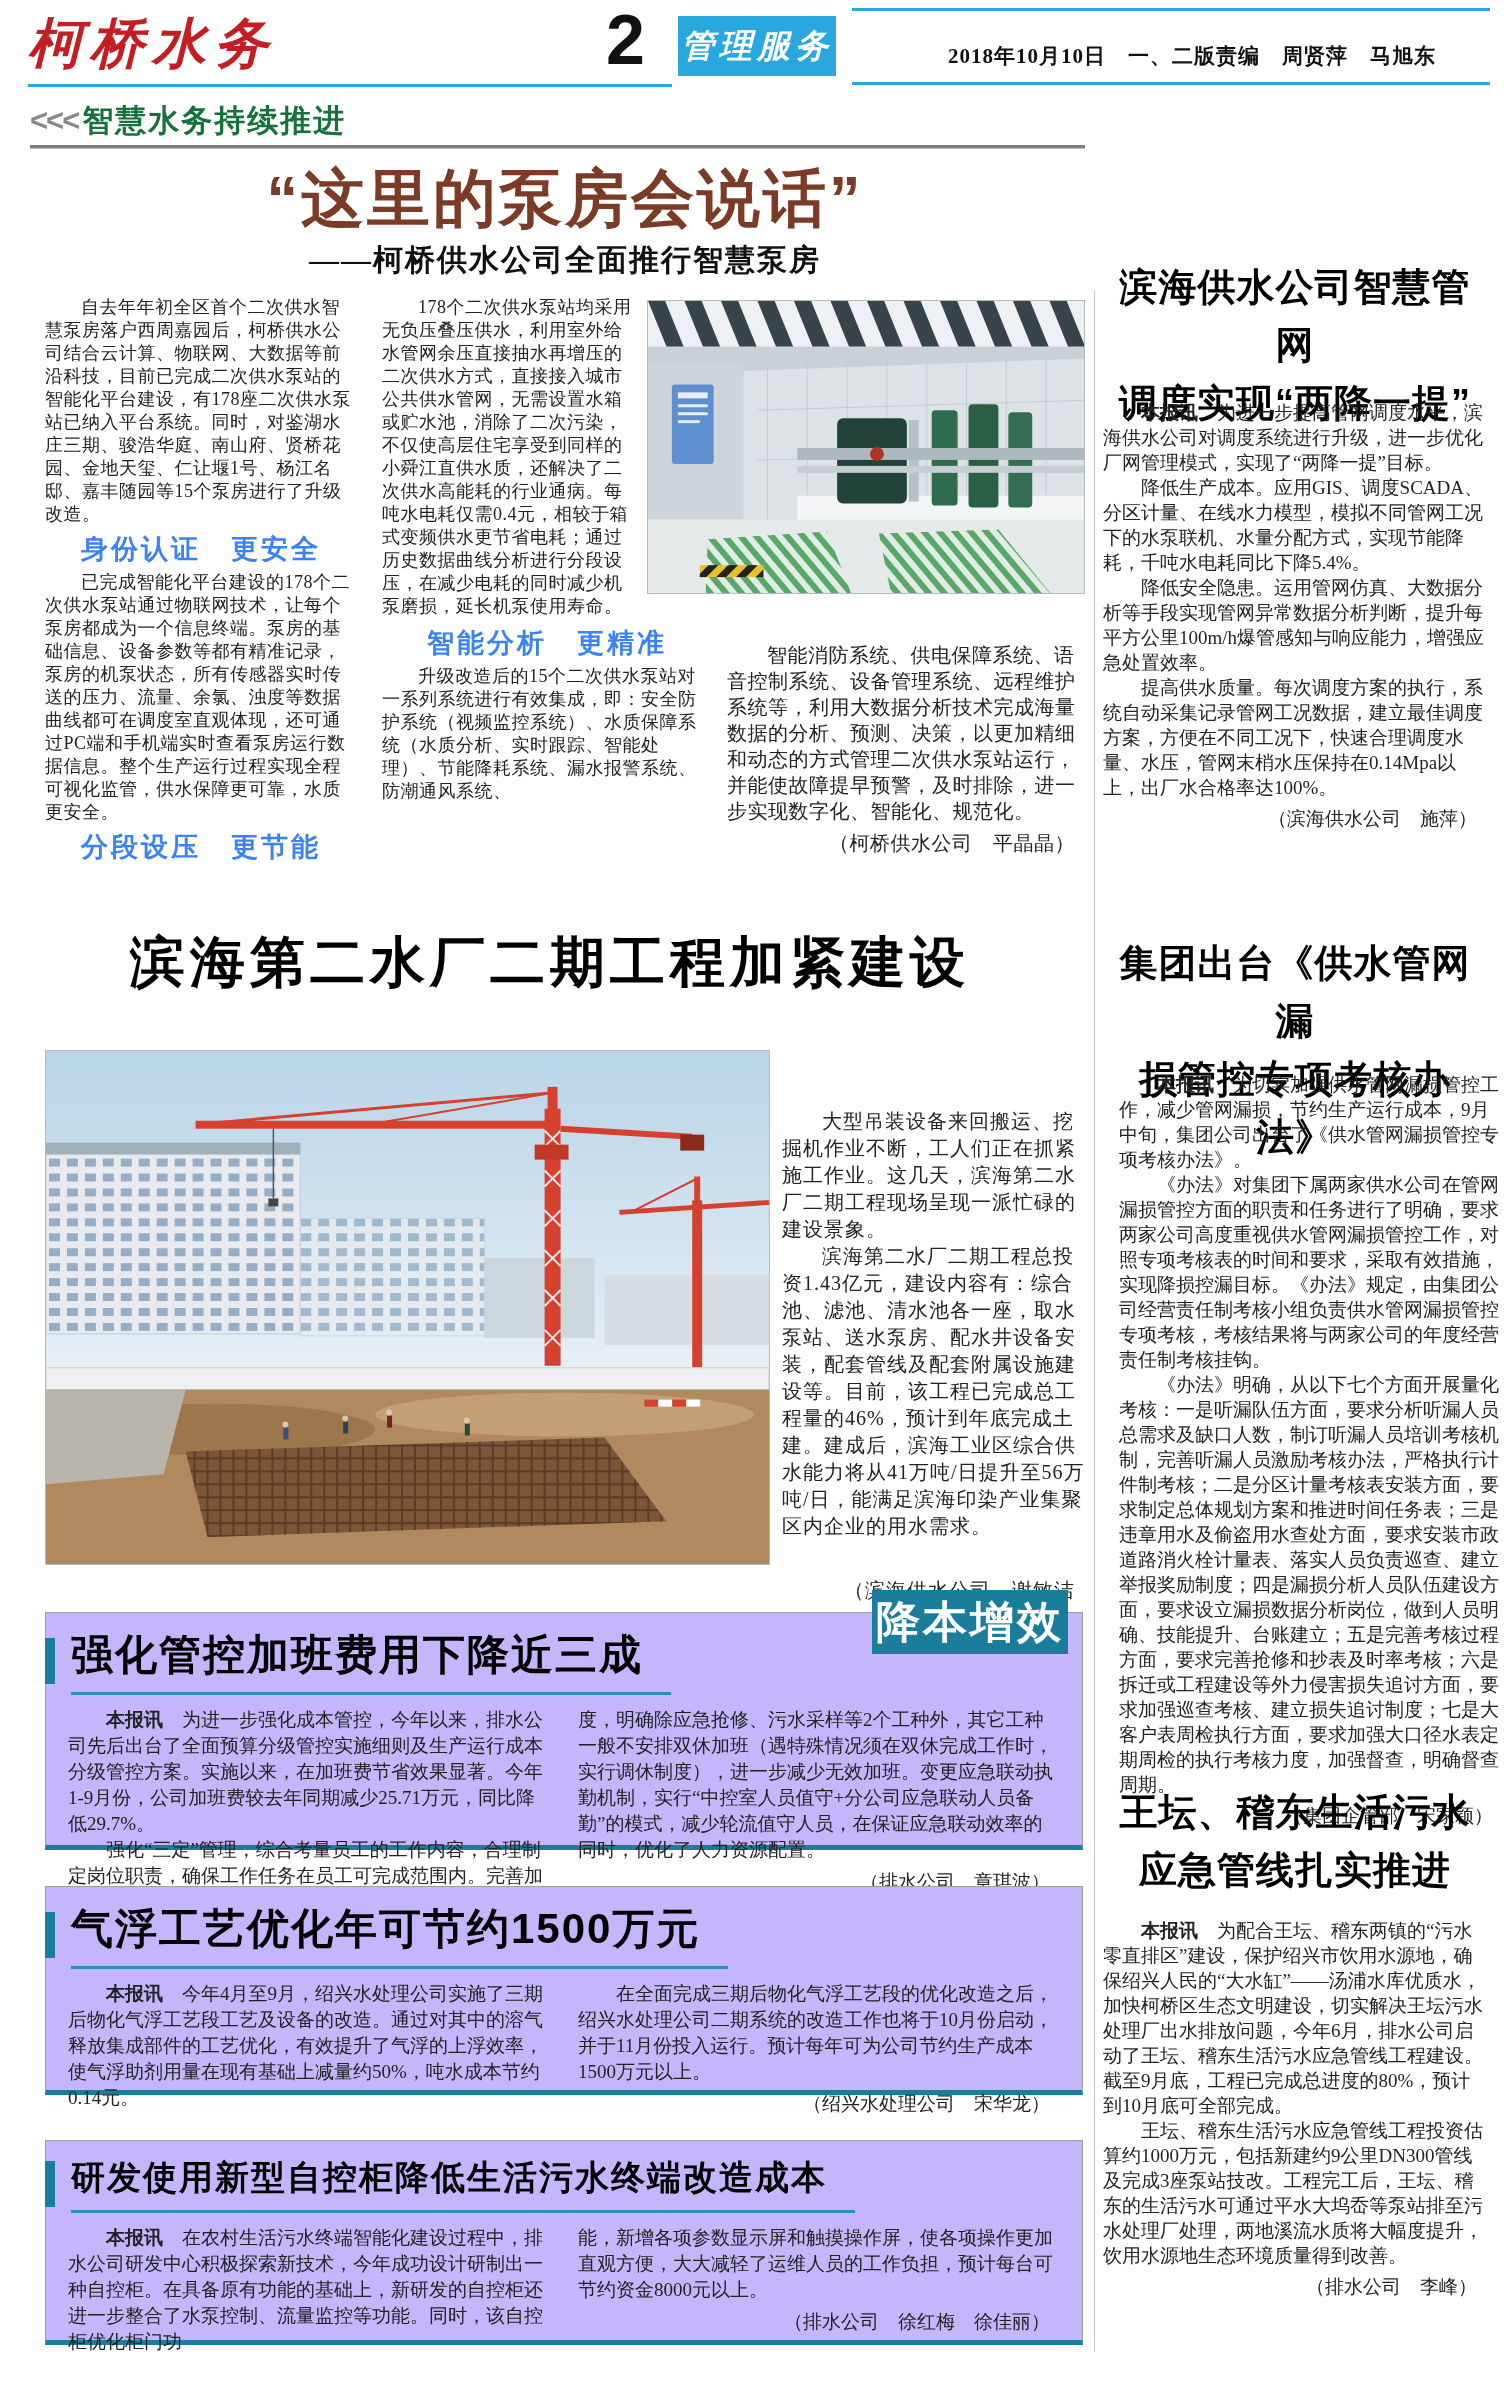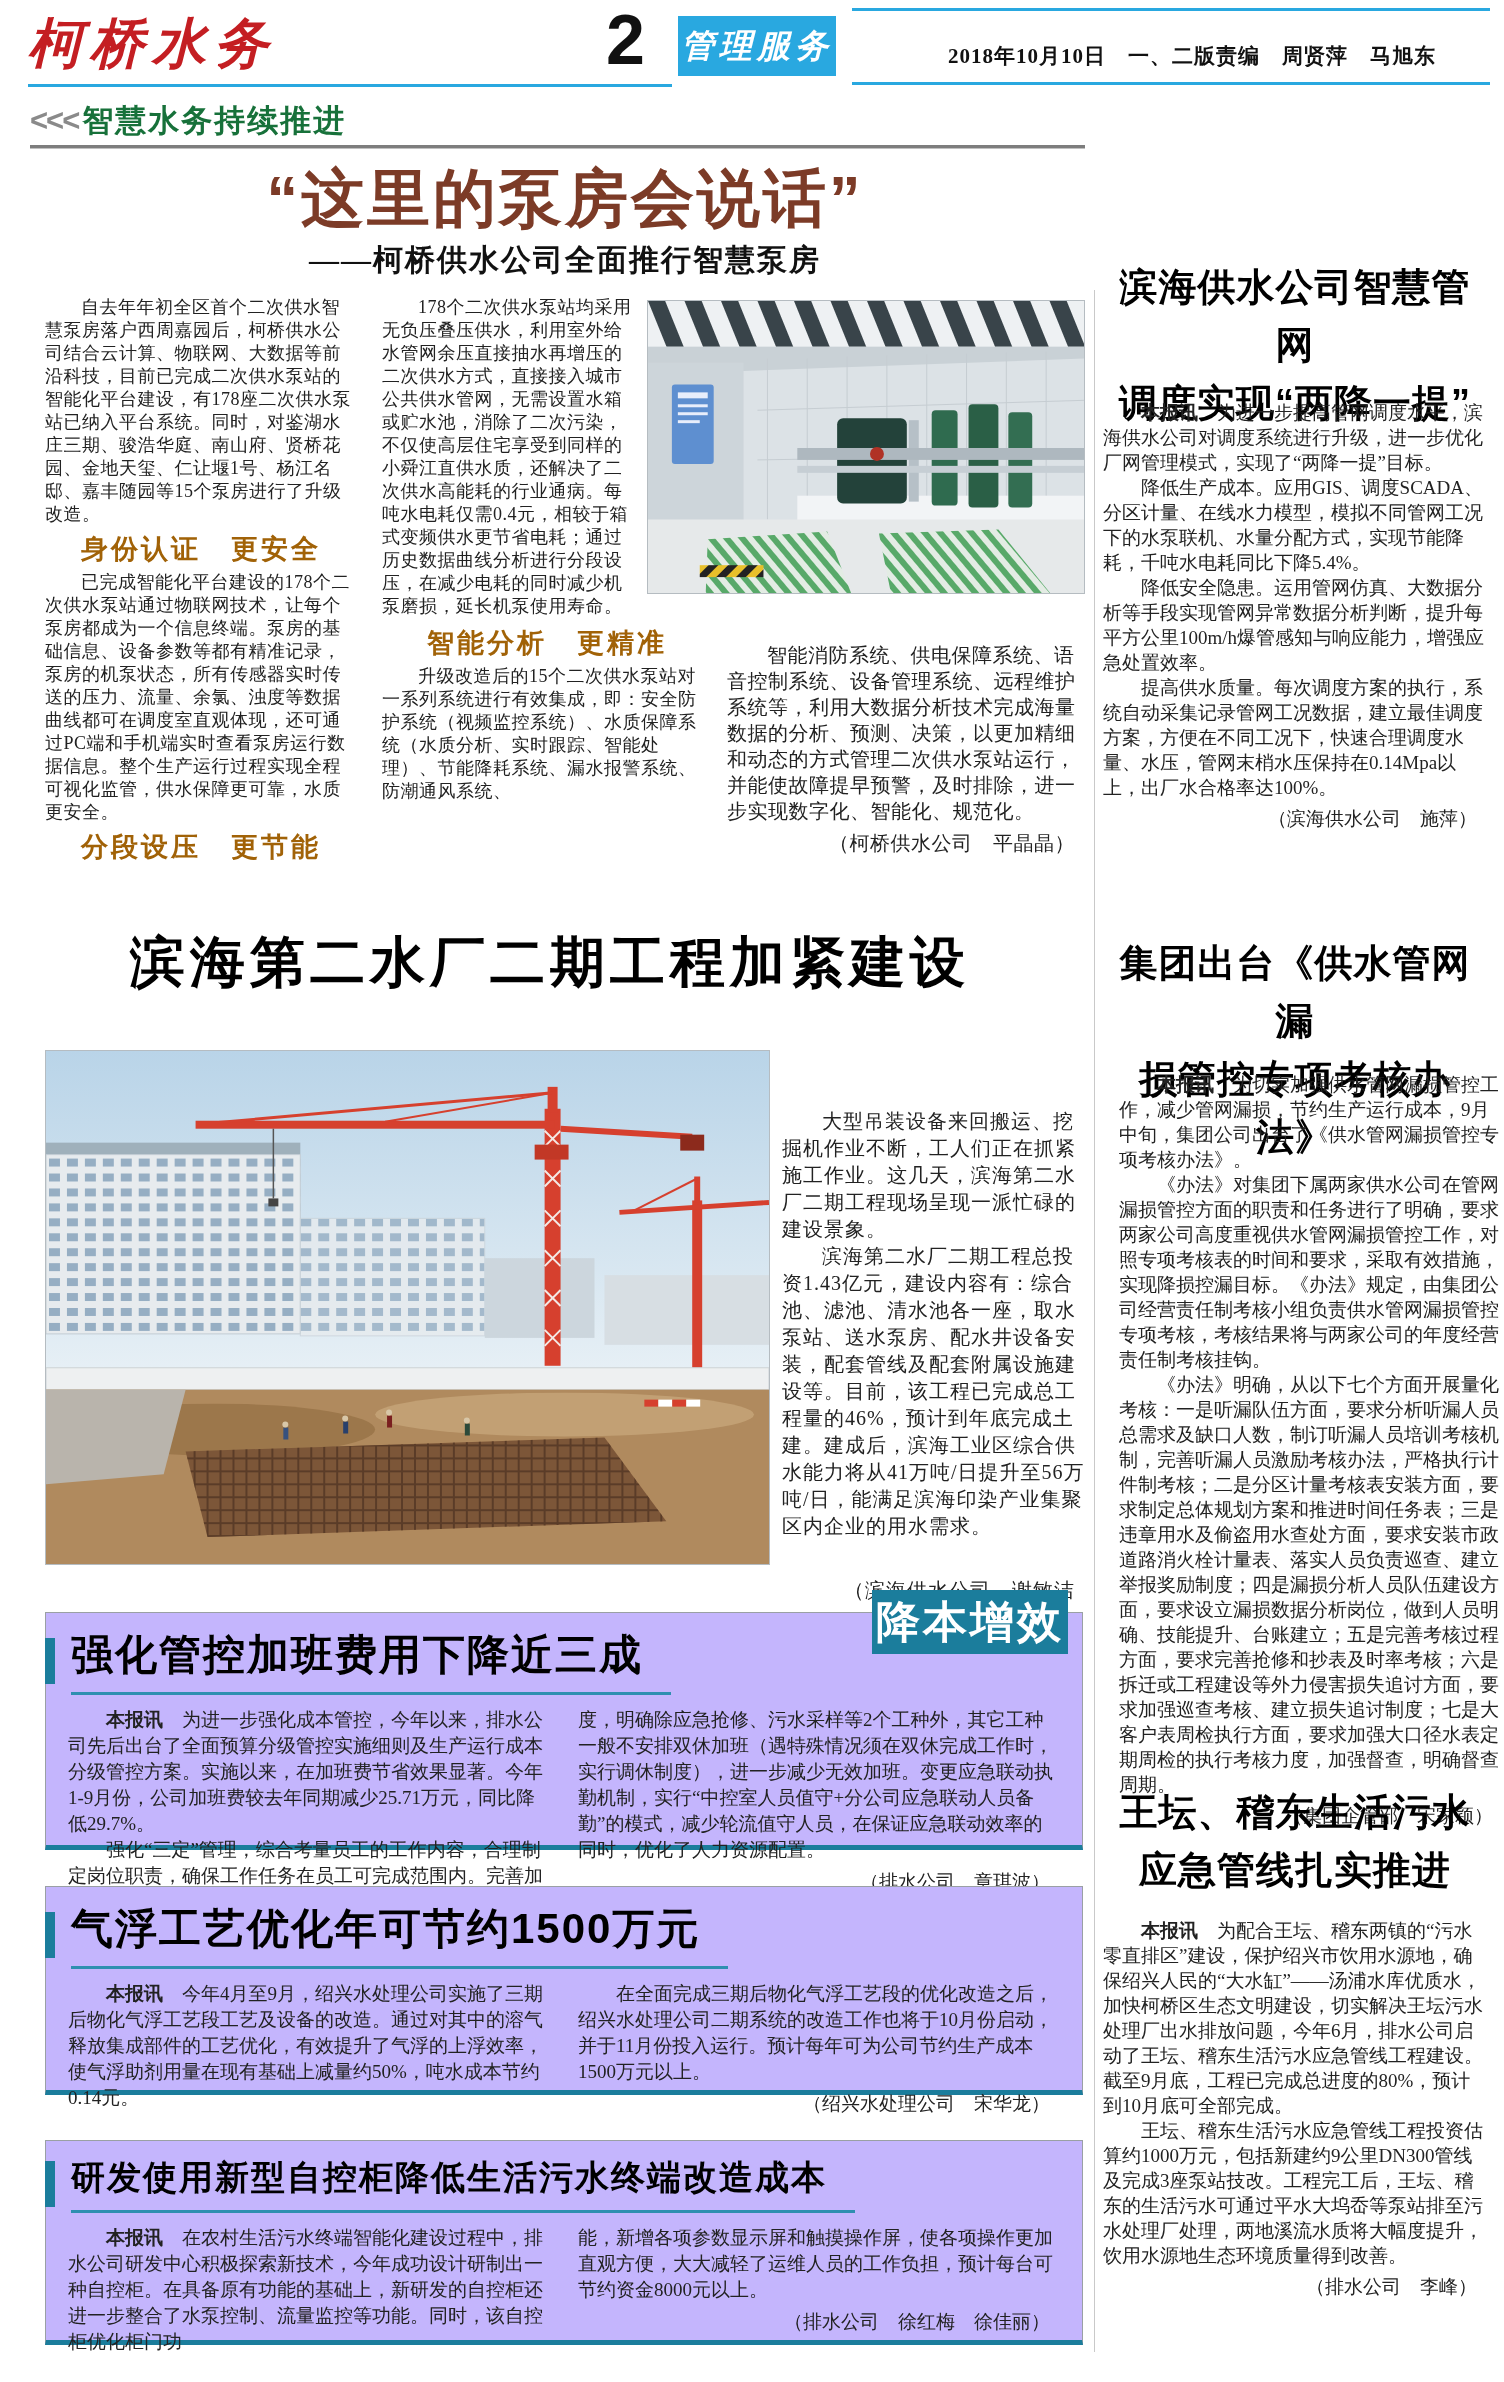--- a/index.html
+++ b/index.html
@@ -18,21 +18,21 @@
   .kicker { left:30px; top:100px; font-size:31px; font-weight:bold; font-family:"Liberation Sans", sans-serif; }
   .kicker .chev { color:#8a8a8a; letter-spacing:-2px; margin-right:4px; }
   .kicker .ktext { color:#17713a; letter-spacing:2px; }
   .kicker-rule { left:30px; top:145px; width:1055px; height:3px; border-top:3px solid #7d7d7d; border-bottom:1px solid #c0c0c0; }
 
   
   .lead-headline { left:45px; top:156px; width:1040px; text-align:center; font-size:63px; font-weight:bold; color:#7c3b27; letter-spacing:3px; font-family:"Liberation Sans", sans-serif; }
   .lead-subhead { left:45px; top:240px; width:1040px; text-align:center; font-size:30px; font-weight:600; color:#111; letter-spacing:2px; }
   .lead-col { font-size:18px; line-height:23px; letter-spacing:0.5px; color:#222; }
   .lead-col p { text-indent:2em; }
-  .subhead-sm { text-align:center; font-size:27px; font-weight:bold; font-family:"Liberation Sans", sans-serif; color:#a16207; margin:12px 0 10px 0; letter-spacing:3px; text-indent:0 !important; }
+  .subhead-sm { text-align:center; font-size:27px; font-weight:bold; font-family:"Liberation Sans", sans-serif; color:#3b82f6; margin:12px 0 10px 0; letter-spacing:3px; text-indent:0 !important; }
   .col3 { font-size:20px; line-height:26px; }
   .byline { text-align:right; padding-right:10px; margin-top:6px; text-indent:0 !important; }
 
   .vdiv { left:1094px; top:290px; width:1px; height:2062px; background:#c9c9c9; }
 
   
   .sb-head { font-size:38px; font-weight:bold; text-align:center; line-height:58px; letter-spacing:1px; color:#000; font-family:"Liberation Sans", sans-serif; }
   .sb-body { font-size:19px; line-height:25px; color:#222; }
   .sb-body p { text-indent:2em; }
   .dateline { font-weight:bold; font-family:"Liberation Sans", sans-serif; }

